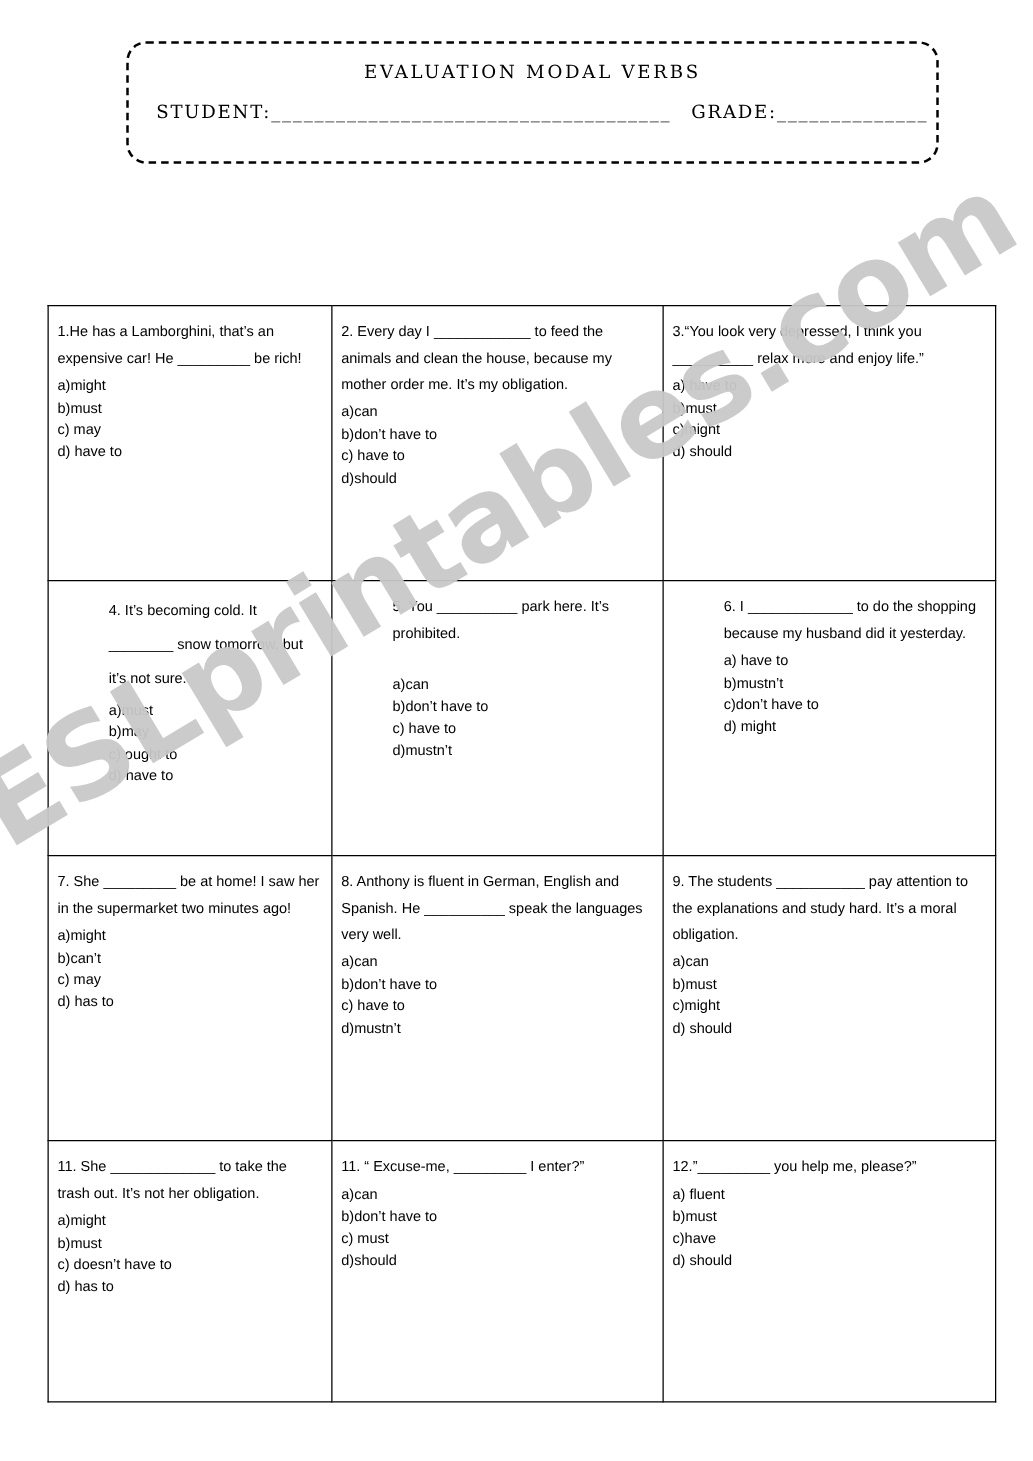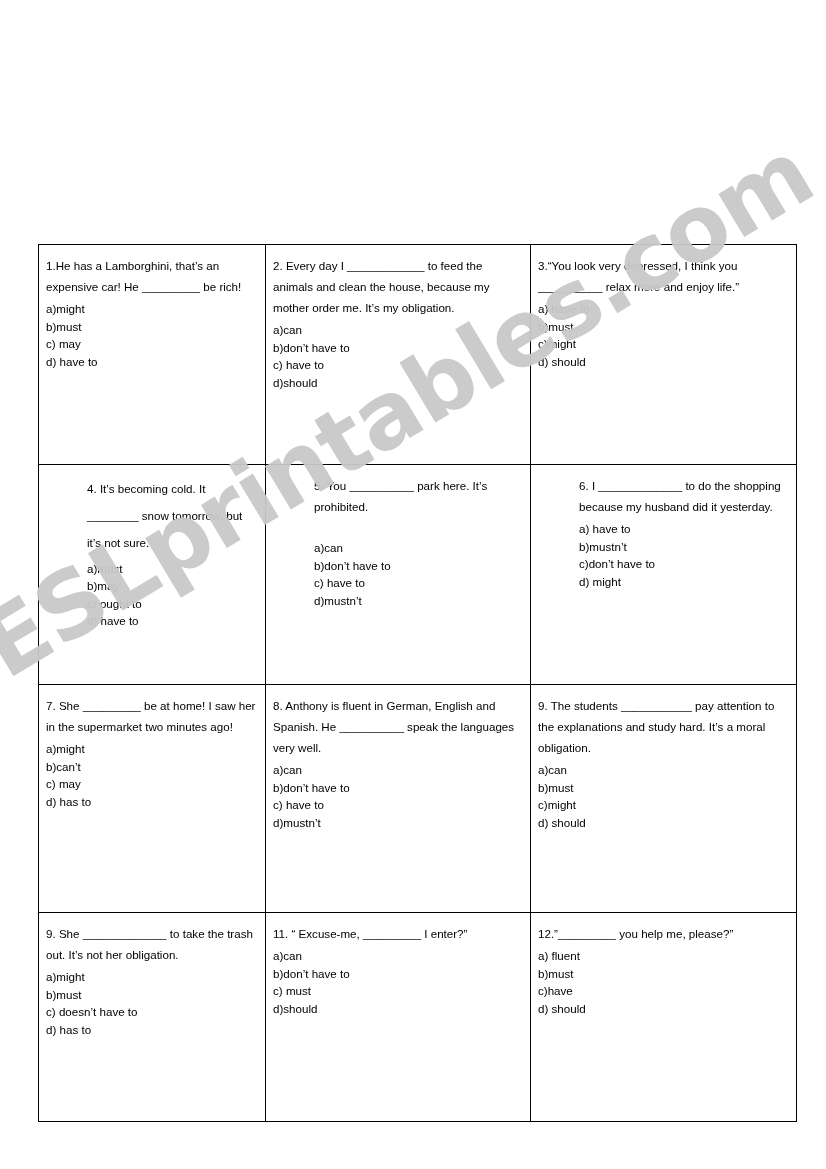--- a/index.html
+++ b/index.html
@@ -159,20 +159,26 @@
 </style>
 </head>
 <body>
 
 <div class="page">
 
   <div class="watermark">
     <div class="watermark-text">ESLprintables.com</div>
   </div>
 
+  <div class="header-box">
+    <div class="header-title">EVALUATION MODAL VERBS</div>
+    <div class="header-fields">
+      <span>STUDENT:</span><span>_____________________________________</span><span class="gap"></span><span>GRADE:</span><span>______________</span>
+    </div>
+  </div>
 
 
   <table class="qtable">
     <colgroup>
       <col class="c1">
         <col class="c2">
         <col class="c3">
     </colgroup>
     <tbody>
       <tr class="row1">
@@ -240,21 +246,21 @@
         <td>
           <div class="stem">9. The students ___________ pay attention to the explanations and study hard. It’s a moral obligation.</div>
           <div class="opt">a)can</div>
           <div class="opt">b)must</div>
           <div class="opt">c)might</div>
           <div class="opt">d) should</div>
         </td>
       </tr>
       <tr class="row4">
         <td>
-          <div class="stem">9. She _____________ to take the trash out. It’s not her obligation.</div>
+          <div class="stem">11. She _____________ to take the trash out. It’s not her obligation.</div>
           <div class="opt">a)might</div>
           <div class="opt">b)must</div>
           <div class="opt">c) doesn’t have to</div>
           <div class="opt">d) has to</div>
         </td>
         <td>
           <div class="stem">11. “ Excuse-me, _________ I enter?”</div>
           <div class="opt">a)can</div>
           <div class="opt">b)don’t have to</div>
           <div class="opt">c) must</div>

